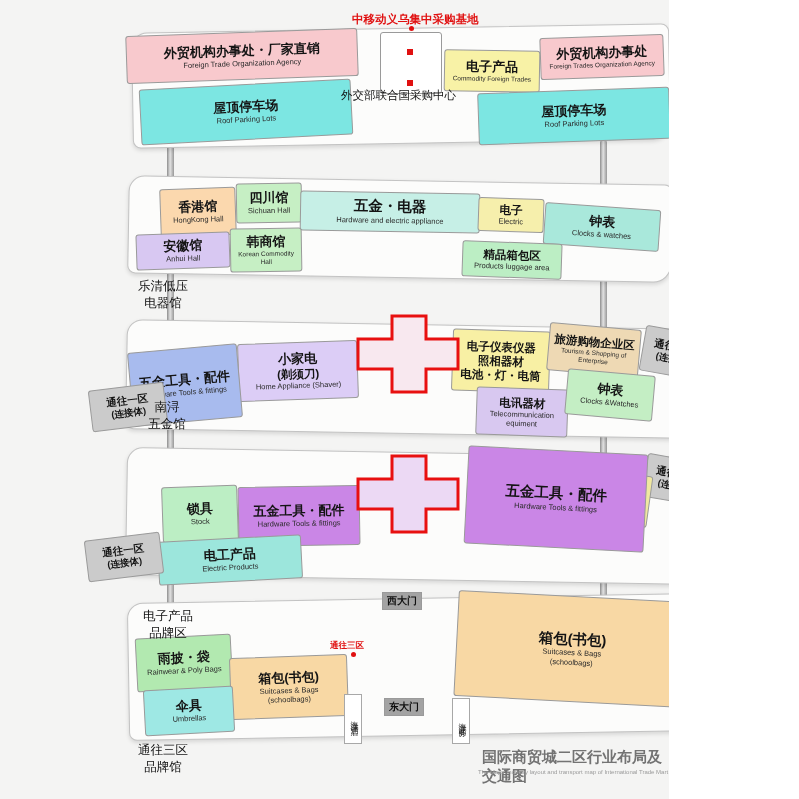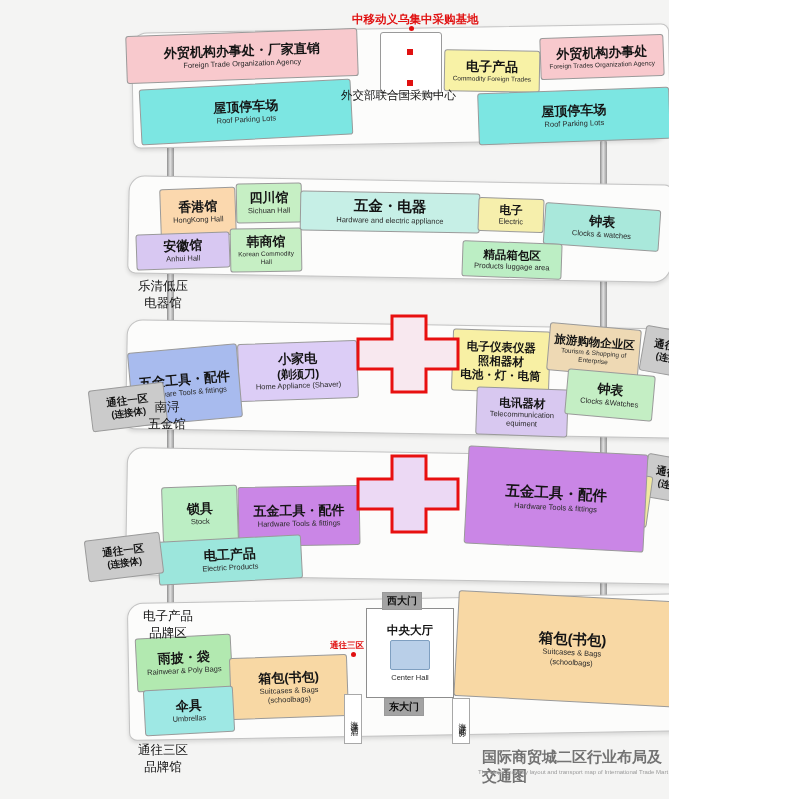--- a/index.html
+++ b/index.html
@@ -252,25 +252,20 @@
     <span class="en">(schoolbags)</span>
   </div>
 
   <div class="block" style="left:144px;top:688px;width:90px;height:46px;background:#9ee8e4;transform:rotate(-3deg)">
     <span class="zh">伞具</span>
     <span class="en">Umbrellas</span>
   </div>
 
   <div class="gate-stub" style="left:382px;top:592px">西大门</div>
 
-  <div class="gate" style="left:366px;top:608px;width:88px;height:90px">
-    <span class="zh sm">中央大厅</span>
-    <span class="hall-square"></span>
-    <span class="en">Center Hall</span>
-  </div>
 
   <div class="gate-stub" style="left:384px;top:698px">东大门</div>
 
   <div class="note-red" style="left:330px;top:640px;font-size:8.5px">通往三区</div>
   <div class="dot" style="left:351px;top:652px;width:5px;height:5px;border-radius:50%"></div>
 
   <div class="vbox" style="left:344px;top:694px;width:18px;height:50px">
     <span class="vtext">海洋酒店</span>
   </div>
   <div class="vbox" style="left:452px;top:698px;width:18px;height:46px">

